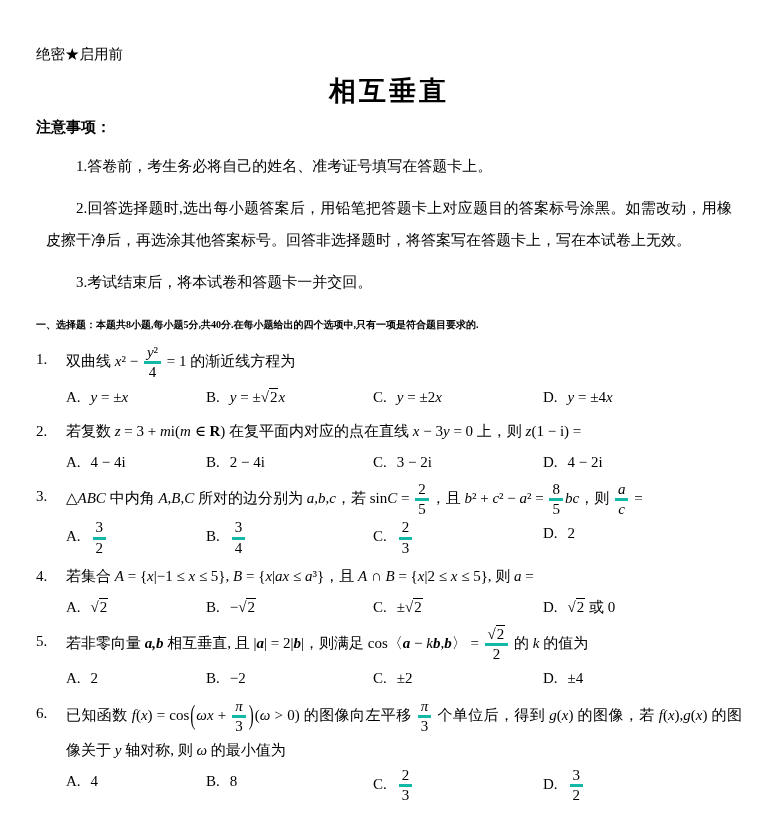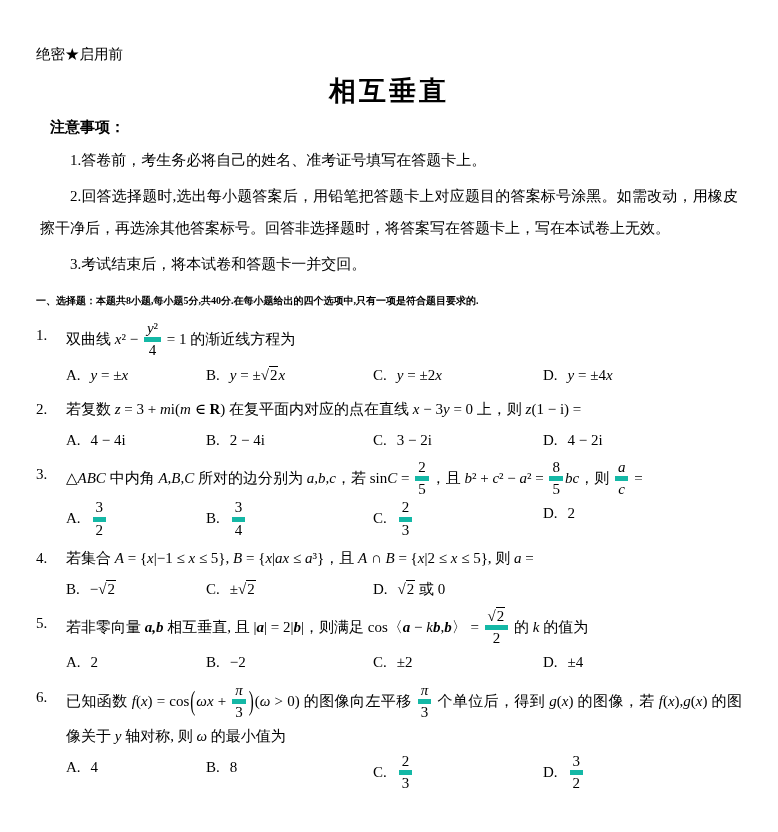--- a/index.html
+++ b/index.html
@@ -8,40 +8,40 @@
     color:#000;
     font-family:"Liberation Serif","DejaVu Serif",serif;
     font-size:15px;
   }
   .page{box-sizing:border-box;width:778px;height:832px;padding:44px 36px 24px 36px;}
   .classification{font-size:14.5px;line-height:20px;}
   .title{
     font-size:27px;font-weight:bold;text-align:center;
     letter-spacing:3px;margin:10px 0 6px 0;line-height:34px;
   }
-  .notes-heading{font-weight:bold;font-size:15px;line-height:26px;margin-left:14px;}
-  .note{margin:4px;text-indent:2em;line-height:32px;text-align:justify;}
+  .notes-heading{font-weight:bold;font-size:15px;line-height:26px;}
+  .note{margin:10px;text-indent:2em;line-height:32px;text-align:justify;}
   .section-heading{font-weight:bold;font-size:10px;line-height:34px;margin-top:2px;}
   
   .q{margin:2px 0 4px 0;}
   .q-row{display:flex;line-height:2.05;}
   .q-num{width:30px;flex:0 0 30px;}
   .q-stem{flex:1;text-align:justify;}
   .q-opts{
     display:grid;grid-template-columns:140px 167px 170px auto;
     margin-left:30px;line-height:1.95;margin-top:1px;
   }
   .opt{white-space:nowrap;}
   .opt-label{margin-right:10px;}
   
   .mi{font-style:italic;}
   .mbi{font-style:italic;font-weight:bold;}
   .mb{font-weight:bold;}
   .frac{display:inline-block;vertical-align:-0.75em;text-align:center;margin:0 2px;line-height:1.15;}
-  .frac .num{display:block;border-bottom:5px solid #14b8a6;padding:0 3px;}
+  .frac .num{display:block;border-bottom:3px solid #14b8a6;padding:0 3px;}
   .frac .den{display:block;padding:0 3px;}
   .sqrt{white-space:nowrap;}
   .sqrt-c{border-top:1.2px solid #000;padding:0 1px;}
   .bigp{display:inline-block;transform:scaleY(1.8);margin:0 1px;}
 </style>
 </head>
 <body>
 
 <div class="page">
   <div class="classification">绝密★启用前</div>
@@ -87,20 +87,21 @@
           <span class="opt"><span class="opt-label">C.</span><span class="opt-body"><span class="frac"><span class="num"><span class="mt">2</span></span><span class="den"><span class="mt">3</span></span></span></span></span>
           <span class="opt"><span class="opt-label">D.</span><span class="opt-body"><span class="mt">2</span></span></span>
         </div>
       </div>
       <div class="q">
         <div class="q-row">
           <span class="q-num">4.</span>
           <span class="q-stem" style="display: block;"><span class="mt">若集合 </span><span class="mi">A</span><span class="mt"> = {</span><span class="mi">x</span><span class="mt">|−1 ≤ </span><span class="mi">x</span><span class="mt"> ≤ 5}, </span><span class="mi">B</span><span class="mt"> = {</span><span class="mi">x</span><span class="mt">|</span><span class="mi">ax</span><span class="mt"> ≤ </span><span class="mi">a</span><span class="mt">³}，且 </span><span class="mi">A</span><span class="mt"> ∩ </span><span class="mi">B</span><span class="mt"> = {</span><span class="mi">x</span><span class="mt">|2 ≤ </span><span class="mi">x</span><span class="mt"> ≤ 5}, 则 </span><span class="mi">a</span><span class="mt"> =</span></span>
         </div>
         <div class="q-opts">
+          <span class="opt"><span class="opt-label">A.</span><span class="opt-body"><span class="sqrt"><span class="sqrt-sym">√</span><span class="sqrt-c"><span class="mt">2</span></span></span></span></span>
           <span class="opt"><span class="opt-label">B.</span><span class="opt-body"><span class="mt">−</span><span class="sqrt"><span class="sqrt-sym">√</span><span class="sqrt-c"><span class="mt">2</span></span></span></span></span>
           <span class="opt"><span class="opt-label">C.</span><span class="opt-body"><span class="mt">±</span><span class="sqrt"><span class="sqrt-sym">√</span><span class="sqrt-c"><span class="mt">2</span></span></span></span></span>
           <span class="opt"><span class="opt-label">D.</span><span class="opt-body"><span class="sqrt"><span class="sqrt-sym">√</span><span class="sqrt-c"><span class="mt">2</span></span></span><span class="mt"> 或 0</span></span></span>
         </div>
       </div>
       <div class="q">
         <div class="q-row">
           <span class="q-num">5.</span>
           <span class="q-stem" style="display: block;"><span class="mt">若非零向量 </span><span class="mbi">a,b</span><span class="mt"> 相互垂直, 且 |</span><span class="mbi">a</span><span class="mt">| = 2|</span><span class="mbi">b</span><span class="mt">|，则满足 cos〈</span><span class="mbi">a</span><span class="mt"> − </span><span class="mi">k</span><span class="mbi">b</span><span class="mt">,</span><span class="mbi">b</span><span class="mt">〉 = </span><span class="frac"><span class="num"><span class="sqrt"><span class="sqrt-sym">√</span><span class="sqrt-c"><span class="mt">2</span></span></span></span><span class="den"><span class="mt">2</span></span></span><span class="mt"> 的 </span><span class="mi">k</span><span class="mt"> 的值为</span></span>
         </div>

